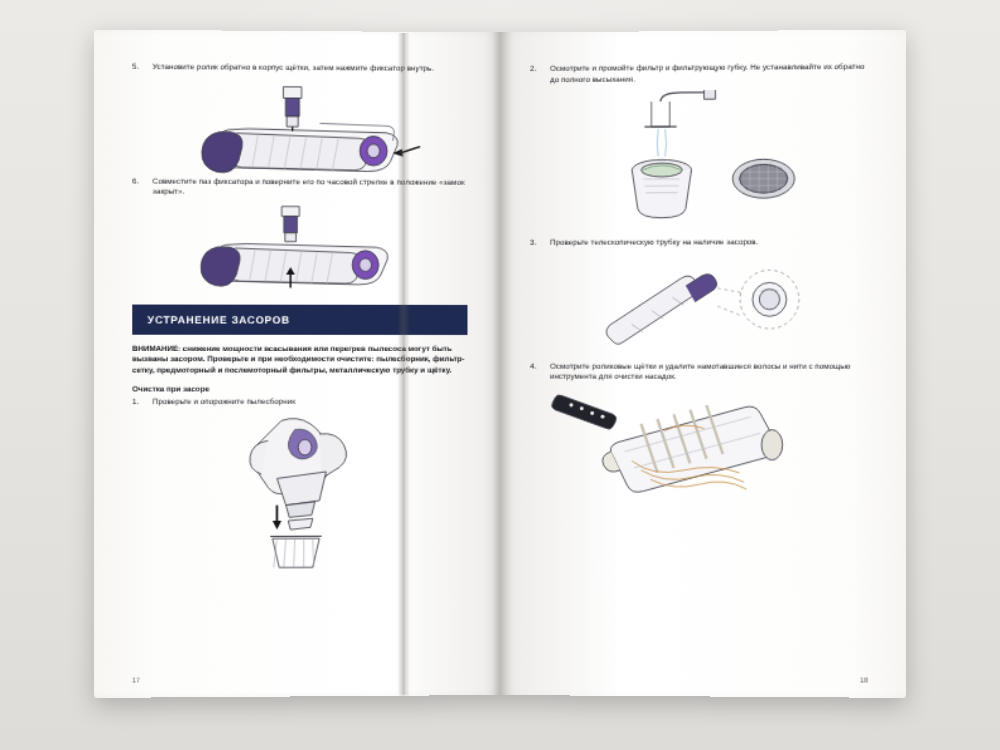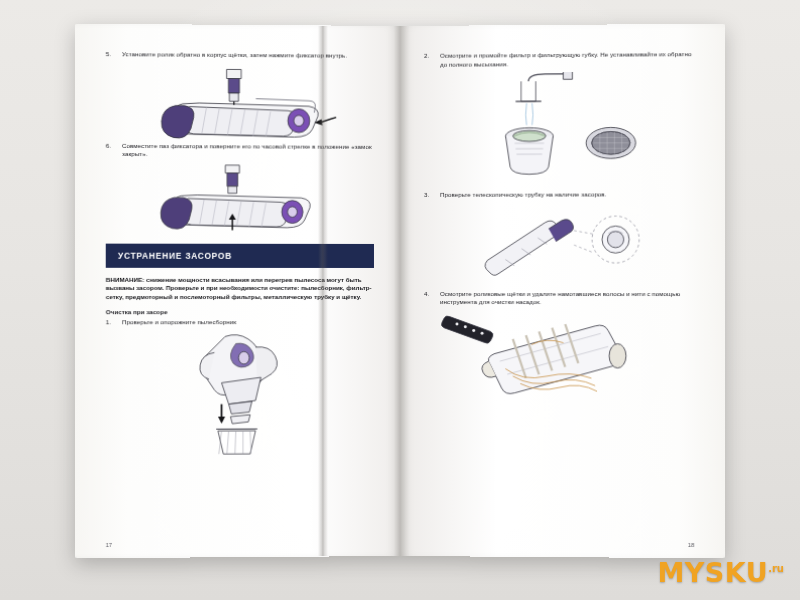--- a/index.html
+++ b/index.html
@@ -370,14 +370,13 @@
         </div>
 
       </div>
       <div class="page-num">18</div>
     </div>
 
   </div>
 
   <div class="gutter"></div>
 
-  <div class="watermark"><span>MYSKU</span><span class="dot-ru">.ru</span></div>
 </div>
 
 </body></html>

